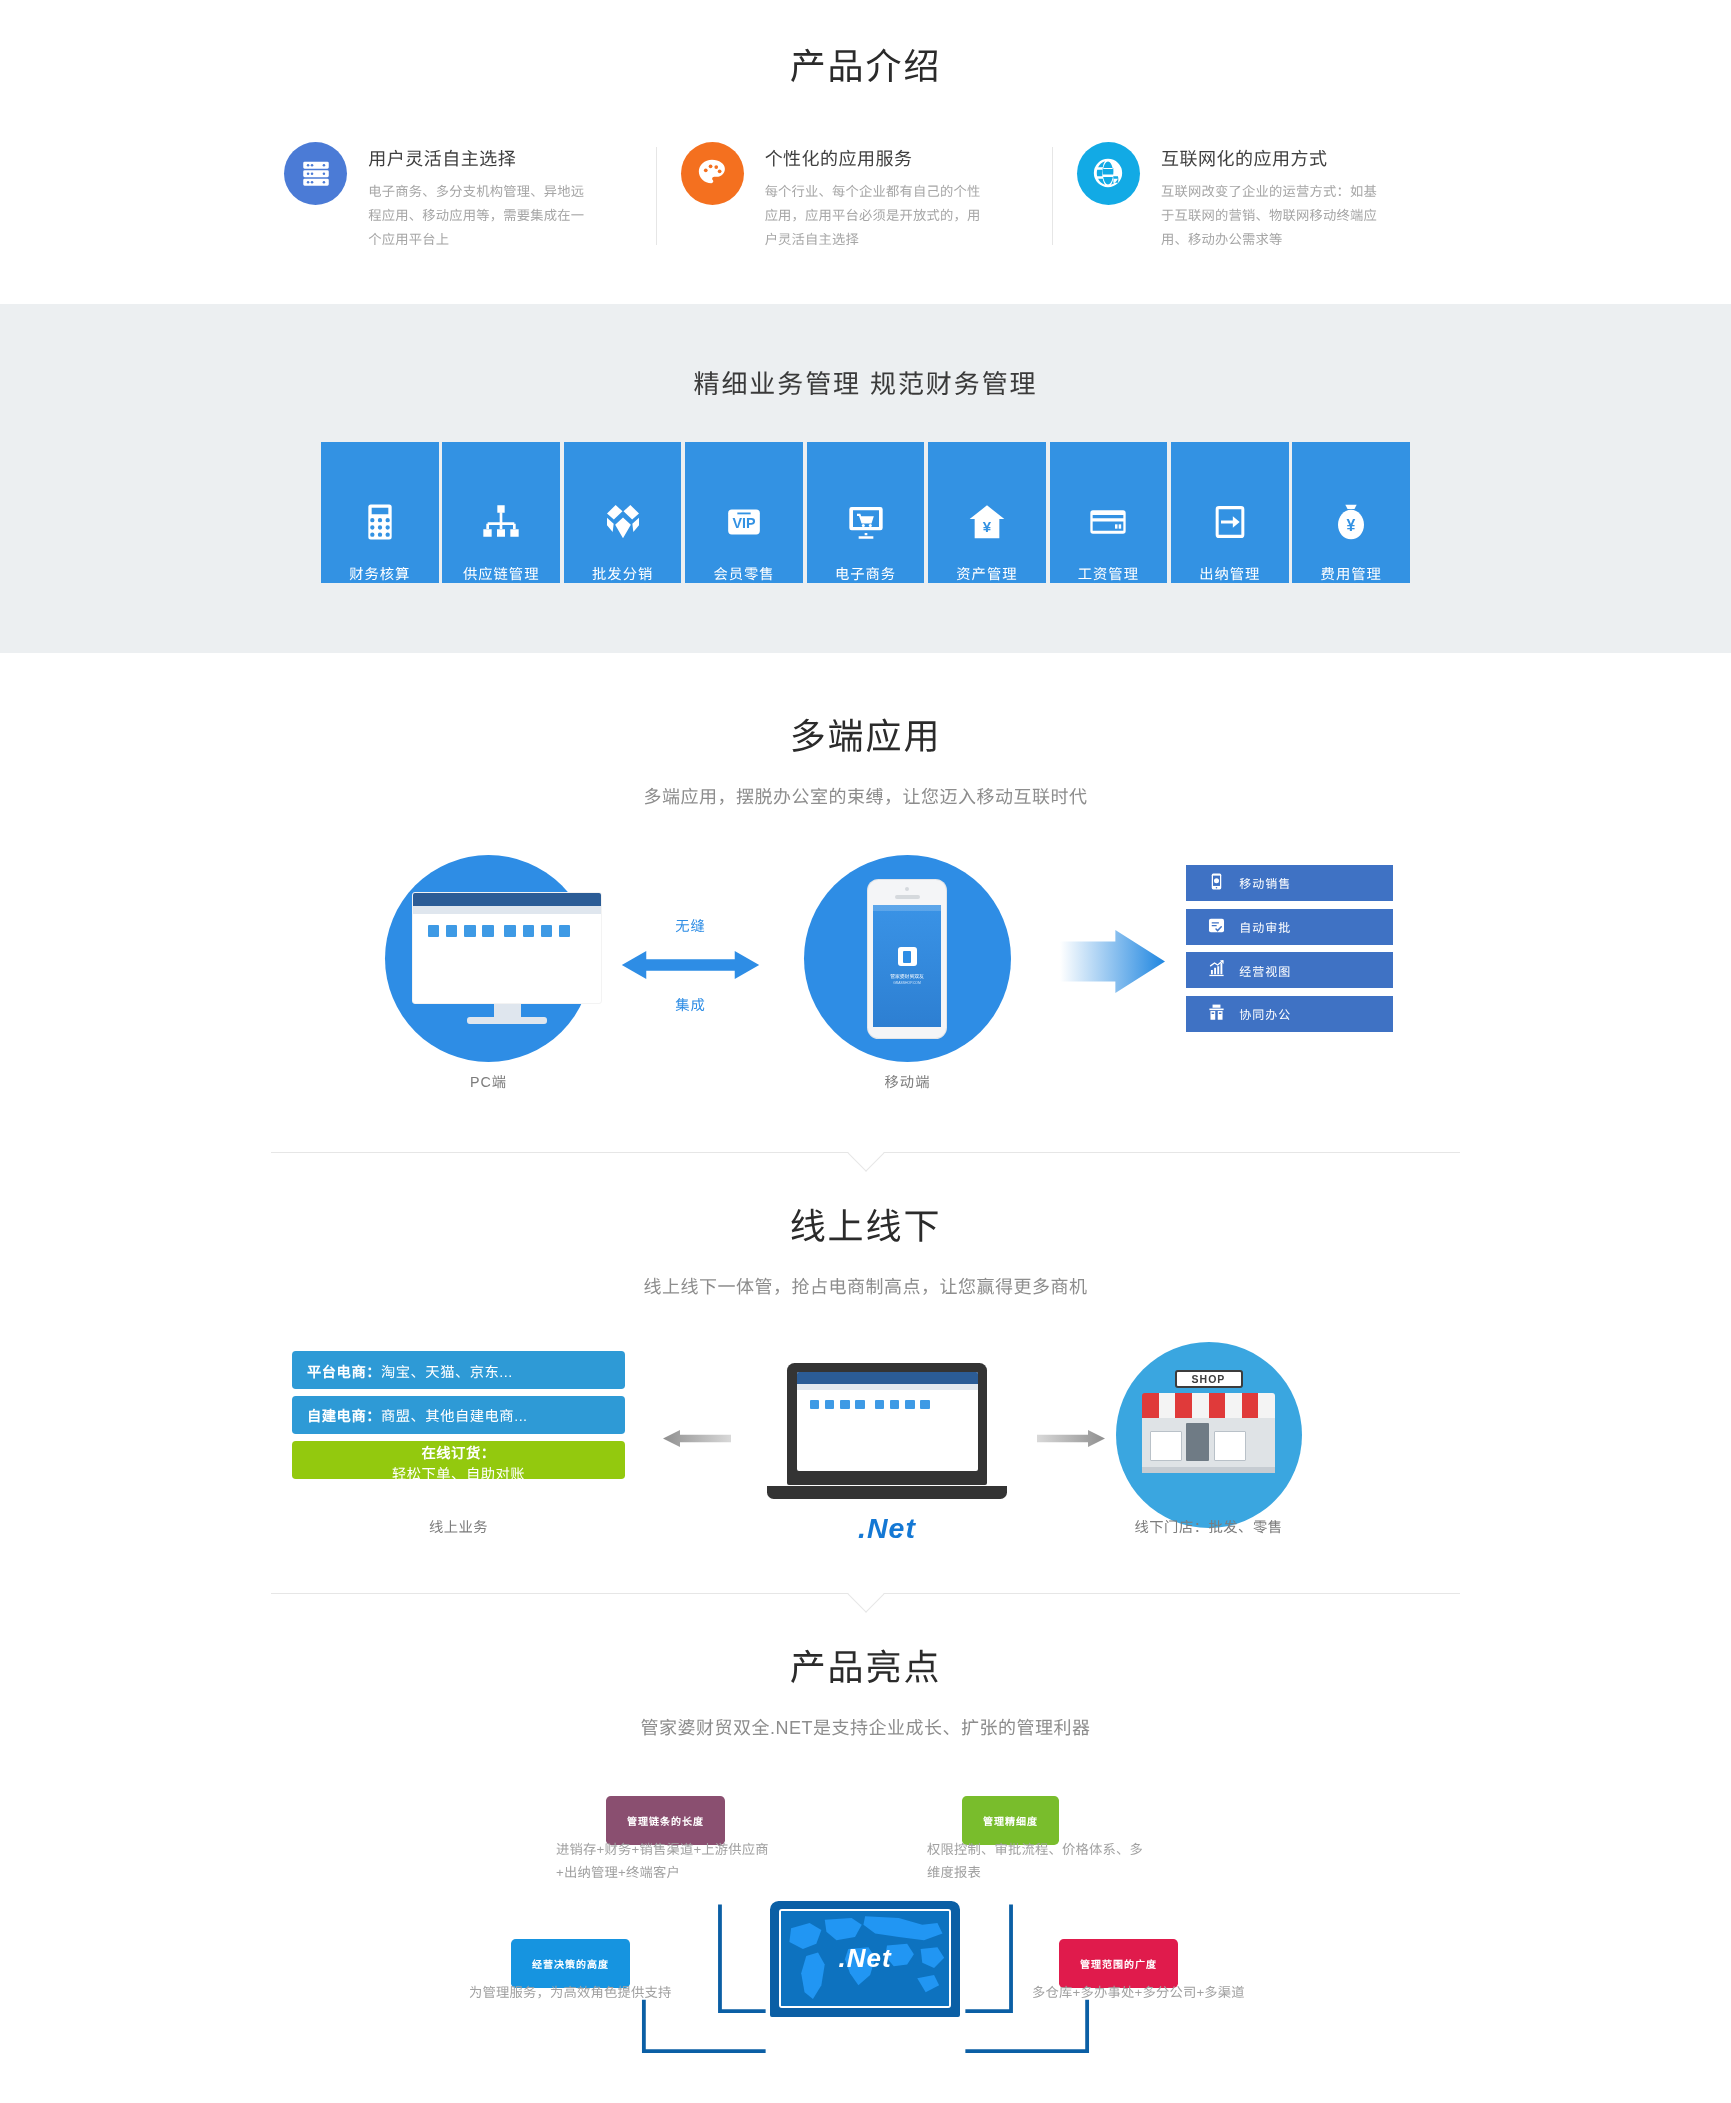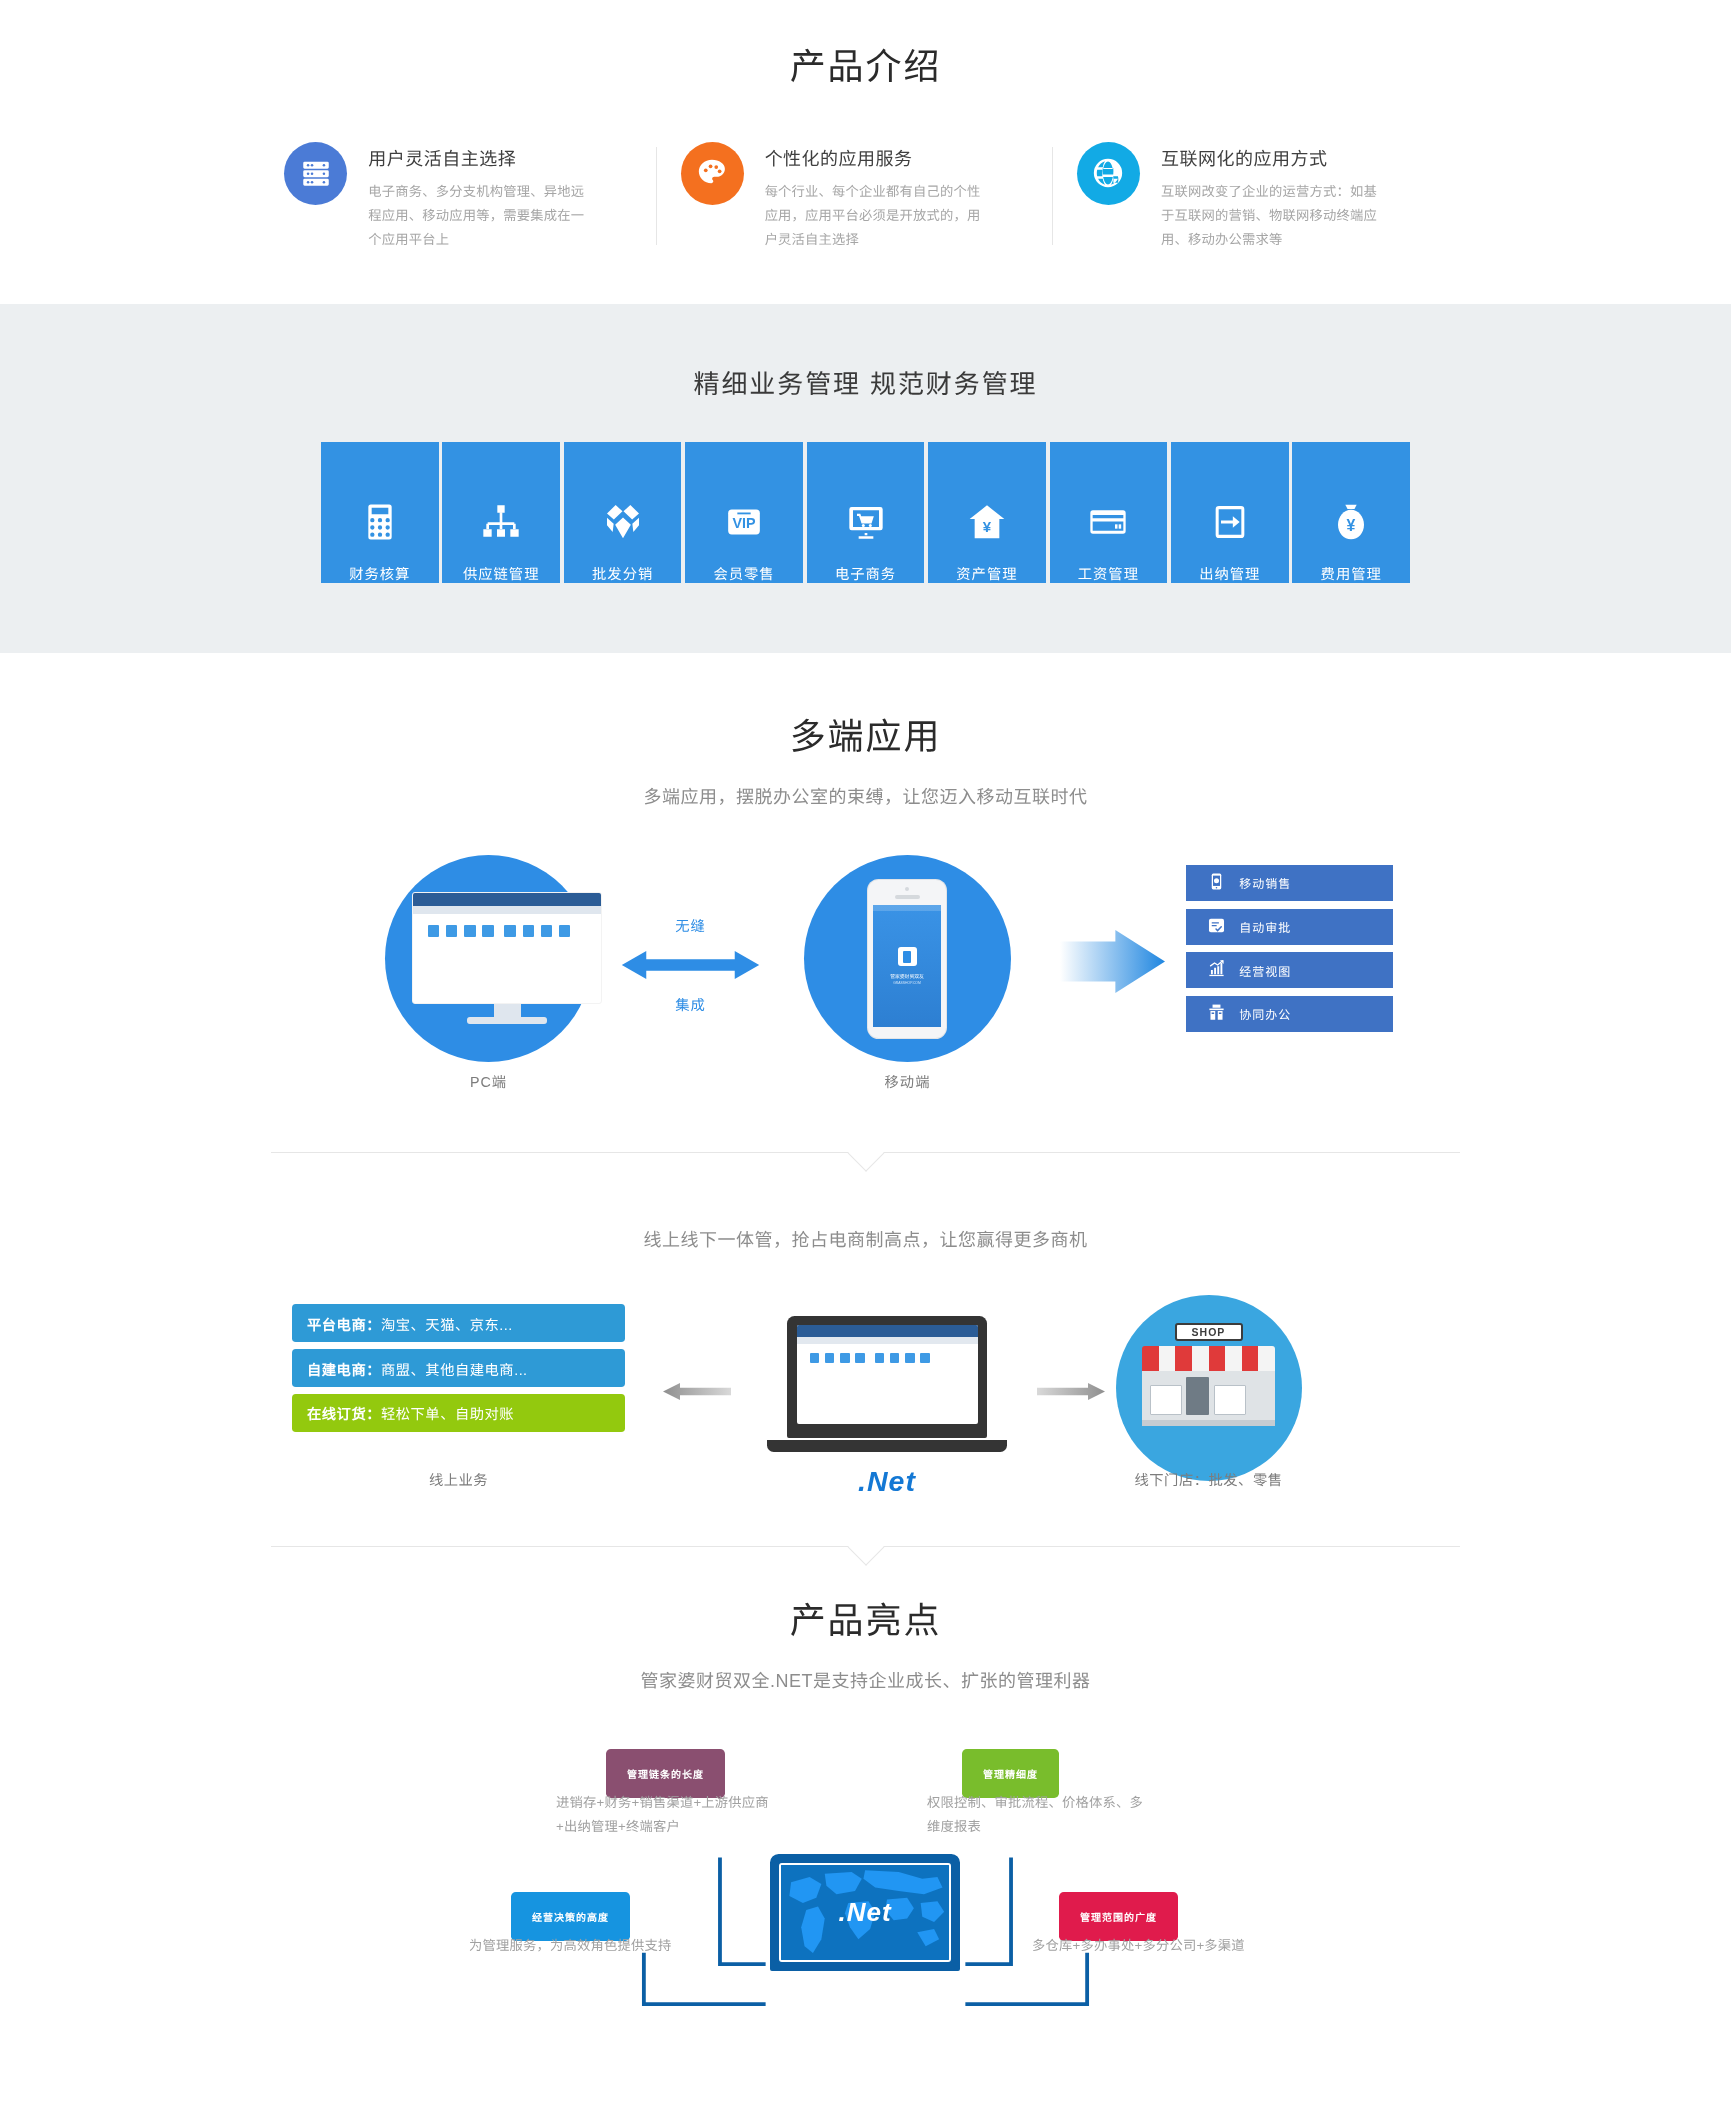--- a/index.html
+++ b/index.html
@@ -271,21 +271,21 @@
     align-items: center;
     padding: 0 15px;
     margin-bottom: 6.7px;
     color: #fff;
     font-size: 14.3px;
     cursor: pointer;
     letter-spacing: 0.5px;
   }
   .bar b { font-weight: 700; }
   .bar-blue { background: #2e9ad6; }
-  .bar-green { background: #93c90e; }
+  .bar-green { background: #93c90e; flex-direction: column; }
 
   .grey-arrow-l, .grey-arrow-r {
     position: absolute; top: 88px;
   }
   .grey-arrow-l { left: 392px; }
   .grey-arrow-r { left: 766px; }
   .grey-arrow-l svg, .grey-arrow-r svg { width: 68px; height: 17px; }
 
   .laptop { position: absolute; left: 496px; top: 21px; width: 240px; }
   .laptop-body {
@@ -677,20 +677,21 @@
           <span class="pill-label">协同办公</span>
         </div>
       </div>
 
     </div>
 
     <div class="divider"></div>
   </section>
 
   <section class="o2o">
+    <h2 class="sec-title">线上线下</h2>
     <p class="sec-sub">线上线下一体管，抢占电商制高点，让您赢得更多商机</p>
 
     <div class="o2o-stage">
 
       <div class="bars">
         <div class="bar bar-blue">
           <b>平台电商：</b>
           <span>淘宝、天猫、京东...</span>
         </div>
         <div class="bar bar-blue">

